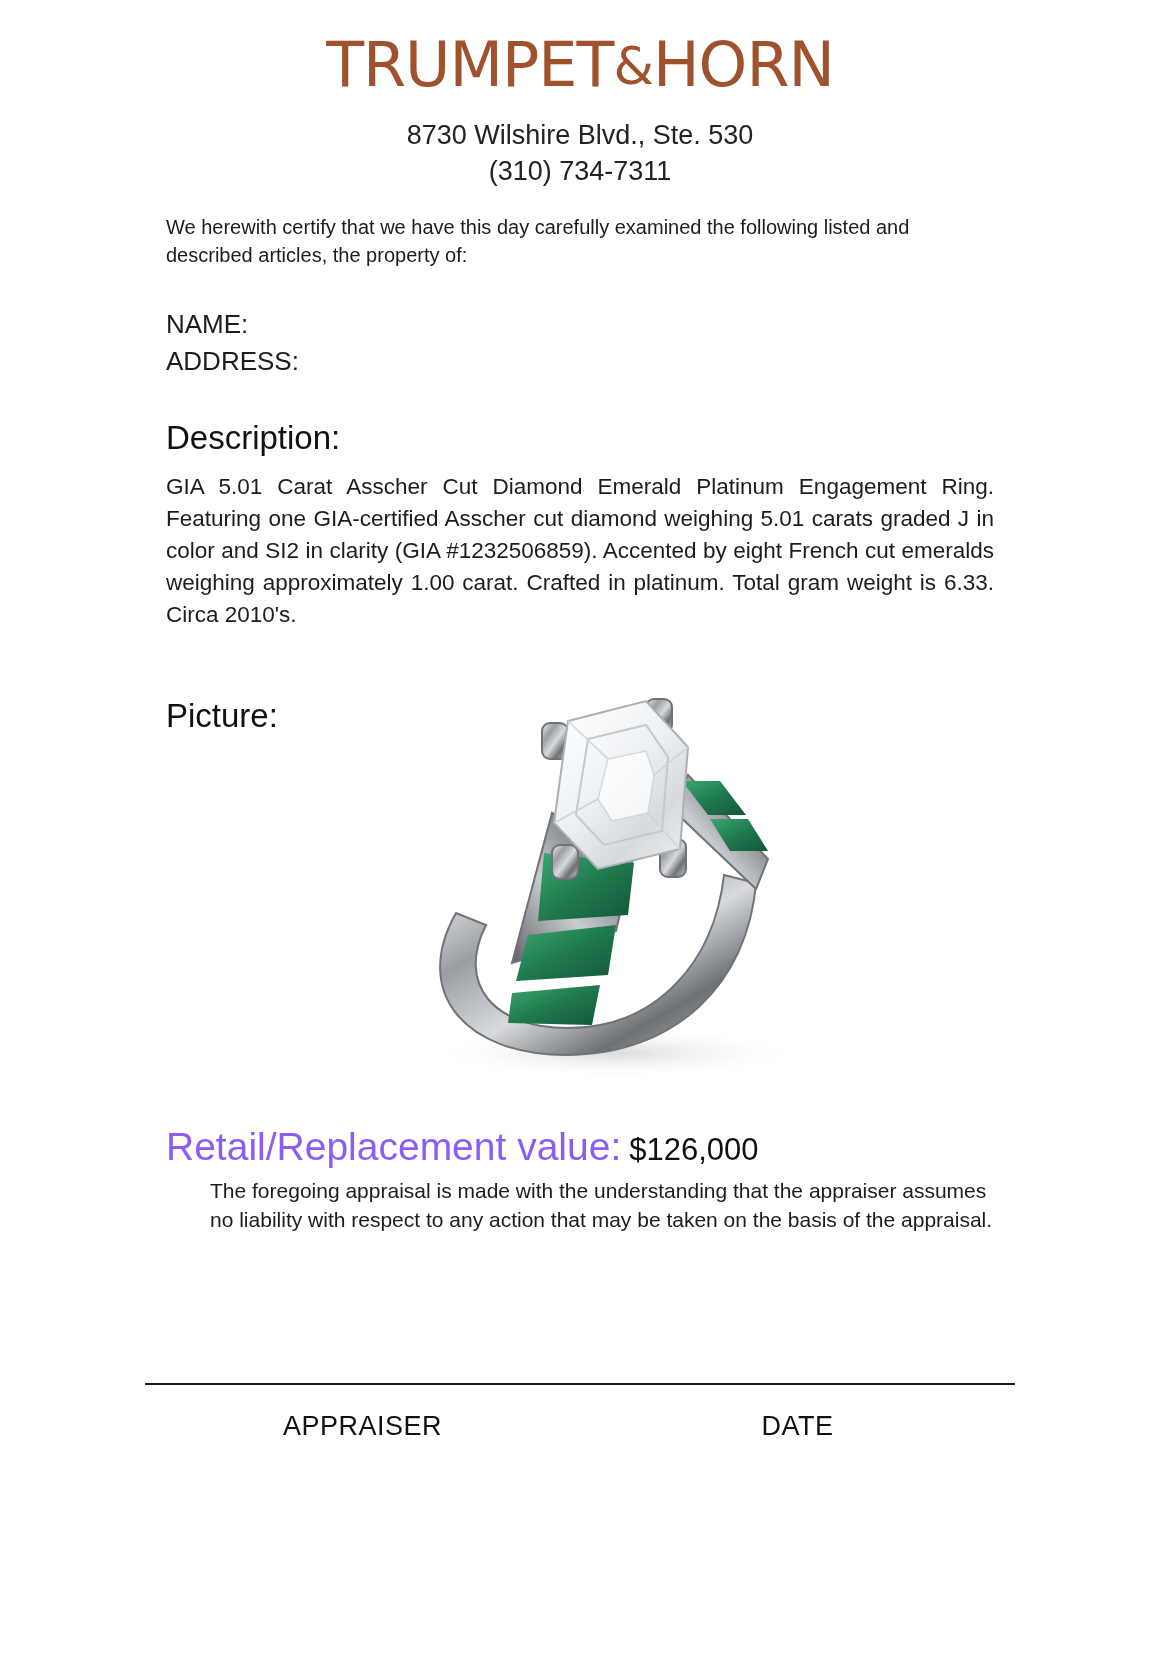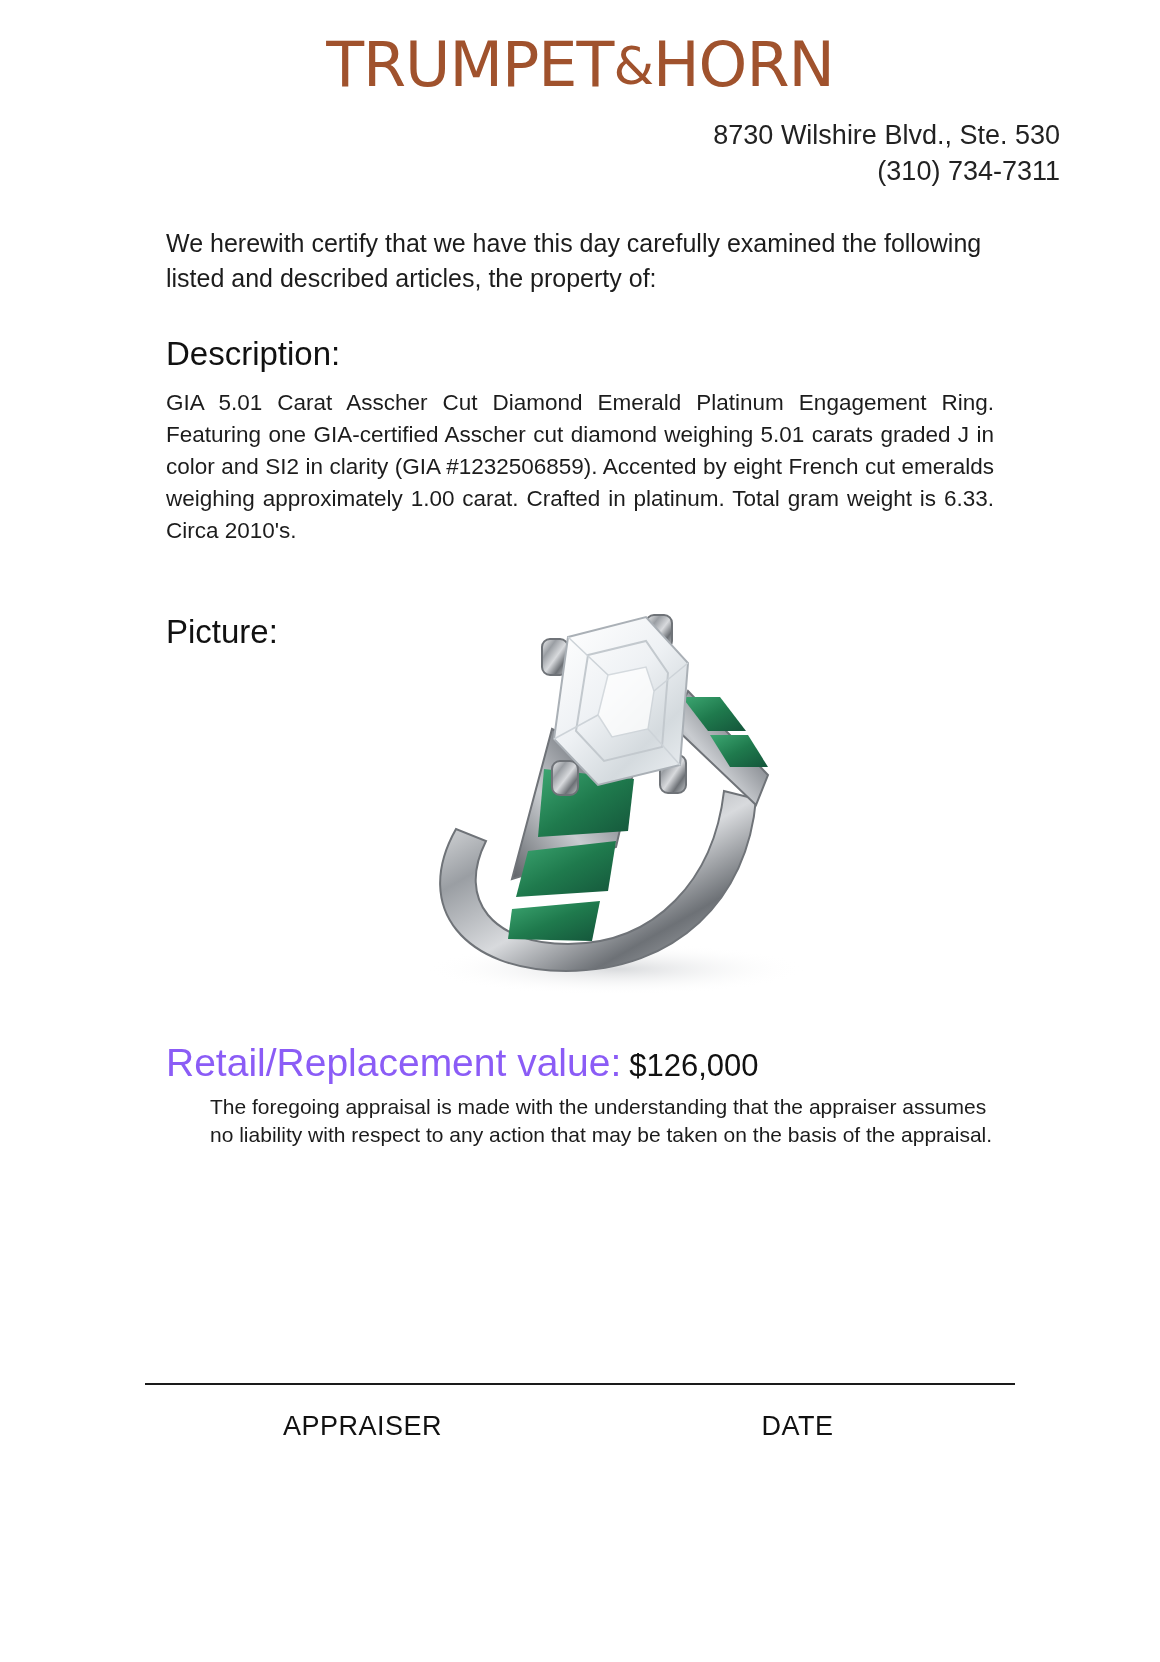--- a/index.html
+++ b/index.html
@@ -34,29 +34,29 @@
     vertical-align: 2px;
   }
   .address {
     text-align: center;
     font-size: 27px;
     line-height: 1.33;
     margin-top: 22px;
     color: #222;
     font-weight: 300;
   }
-  .address div { margin: 0; text-align: right; }
+  .address div { margin: 0; }
 
   .body-wrap {
     padding: 0 66px;
     box-sizing: border-box;
   }
   .certify {
-    margin-top: 36px;
-    font-size: 25px;
+    margin-top: 23px;
+    font-size: 20px;
     line-height: 1.42;
     font-weight: 300;
     color: #1c1c1c;
   }
   .fields {
     margin-top: 36px;
     font-size: 26px;
     line-height: 1.45;
     font-weight: 300;
     color: #1c1c1c;
@@ -157,20 +157,24 @@
 
   <div class="address">
     <div>8730 Wilshire Blvd., Ste. 530</div>
     <div>(310) 734-7311</div>
   </div>
 
   <div class="body-wrap">
 
     <div class="certify">We herewith certify that we have this day carefully examined the following listed and described articles, the property of:</div>
 
+    <div class="fields">
+      <div>NAME:</div>
+      <div>ADDRESS:</div>
+    </div>
 
     <div class="section-title">Description:</div>
     <div class="description">GIA 5.01 Carat Asscher Cut Diamond Emerald Platinum Engagement Ring. Featuring one GIA-certified Asscher cut diamond weighing 5.01 carats graded J in color and SI2 in clarity (GIA #1232506859). Accented by eight French cut emeralds weighing approximately 1.00 carat. Crafted in platinum. Total gram weight is 6.33. Circa 2010's.</div>
 
     <div class="picture-row">
       <div class="picture-label">Picture:</div>
 
       <div class="ring-holder">
         <svg viewBox="0 0 560 430" width="560" height="430">
           <defs>

